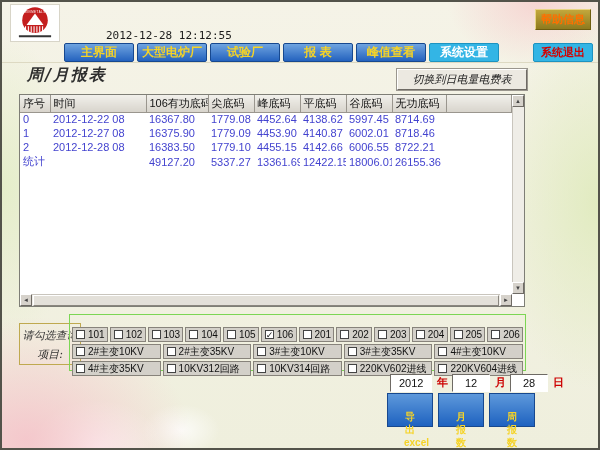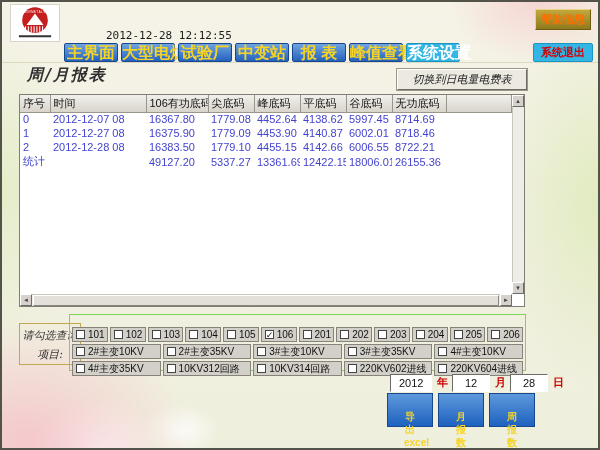--- a/index.html
+++ b/index.html
@@ -24,21 +24,21 @@
   .help-btn{
     position:absolute;right:7px;top:7px;width:56px;height:21px;
     background:linear-gradient(#C3A73B,#8E7A1E);
     border:1px solid;border-color:#E8D584 #6e5d10 #6e5d10 #E8D584;
     color:#FF6F00;font-size:11px;font-weight:bold;padding:0;line-height:19px;text-align:center;cursor:pointer;
   }
   
   .nav{position:absolute;left:0;top:40px;width:100%;height:21px;display:flex;align-items:center;border-bottom:1px solid #ddd9c2;}
   .nav-items{display:flex;gap:3px;margin-left:62px;}
   .nav-btn{
-    width:54px;height:19px;padding:0;font-size:16px;font-weight:bold;cursor:pointer;
+    width:70px;height:19px;padding:0;font-size:12px;font-weight:bold;cursor:pointer;
     color:#F5D327;background:linear-gradient(#6FA4E0,#2462BE);
     border:1px solid #17488f;border-radius:2px;line-height:17px;text-align:center;white-space:nowrap;
   }
   .nav-btn.active{background:#33B5E5;color:#fff;border-color:#1d93c0;}
   .nav-exit{
     margin-left:auto;margin-right:5px;width:60px;height:19px;padding:0;font-size:11px;font-weight:bold;
     color:#D40000;background:#33B5E5;border:1px solid #1d93c0;border-radius:2px;cursor:pointer;line-height:17px;
   }
   
   .report-title{position:absolute;left:25px;top:63px;font-family:"DejaVu Serif","Liberation Serif",serif;font-style:italic;font-weight:bold;font-size:16px;color:#2e2e2e;letter-spacing:2px;}
@@ -114,21 +114,20 @@
     </div>
     <div class="stamp">2012-12-28 12:12:55</div>
     <button class="help-btn">帮助信息</button>
   </div>
 
   <nav class="nav">
     <div class="nav-items" id="navItems">
         <button class="nav-btn">主界面</button>
         <button class="nav-btn">大型电炉厂</button>
         <button class="nav-btn">试验厂</button>
-        <button class="nav-btn">中变站</button>
         <button class="nav-btn">报 表</button>
         <button class="nav-btn">峰值查看</button>
         <button class="nav-btn active">系统设置</button>
       </div>
     <button class="nav-exit">系统退出</button>
   </nav>
 
   <div class="report-title">周/月报表</div>
   <button class="switch-btn">切换到日电量电费表</button>
 
@@ -154,21 +153,21 @@
             <th>峰底码</th>
             <th>平底码</th>
             <th>谷底码</th>
             <th>无功底码</th>
             <th></th>
           </tr>
         </thead>
       <tbody id="tblBody">
           <tr>
             <td>0</td>
-            <td>2012-12-07 08</td>
+            <td>2012-12-22 08</td>
             <td>16367.80</td>
             <td>1779.08</td>
             <td>4452.64</td>
             <td>4138.62</td>
             <td>5997.45</td>
             <td>8714.69</td>
             <td></td>
           </tr>
           <tr>
             <td>1</td>

